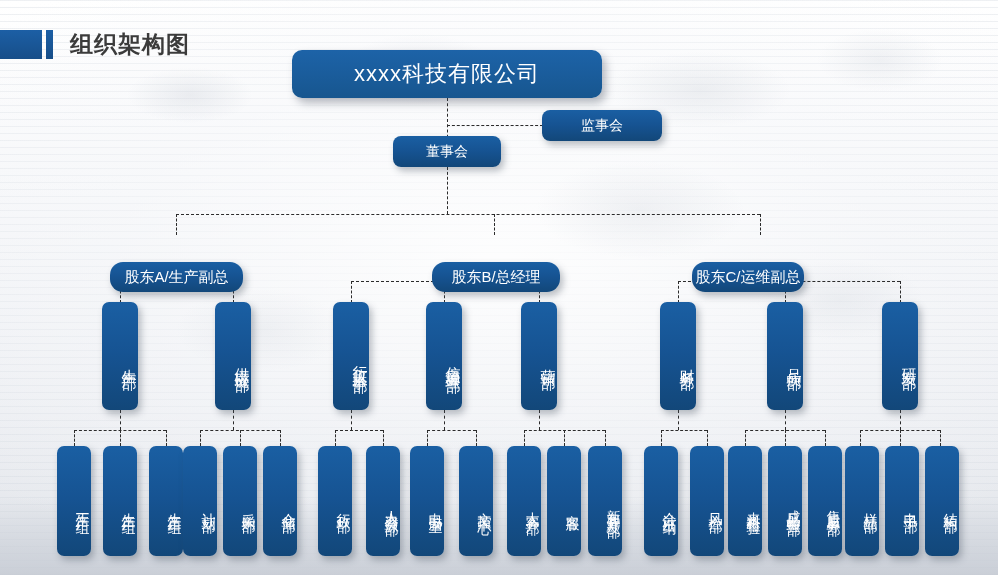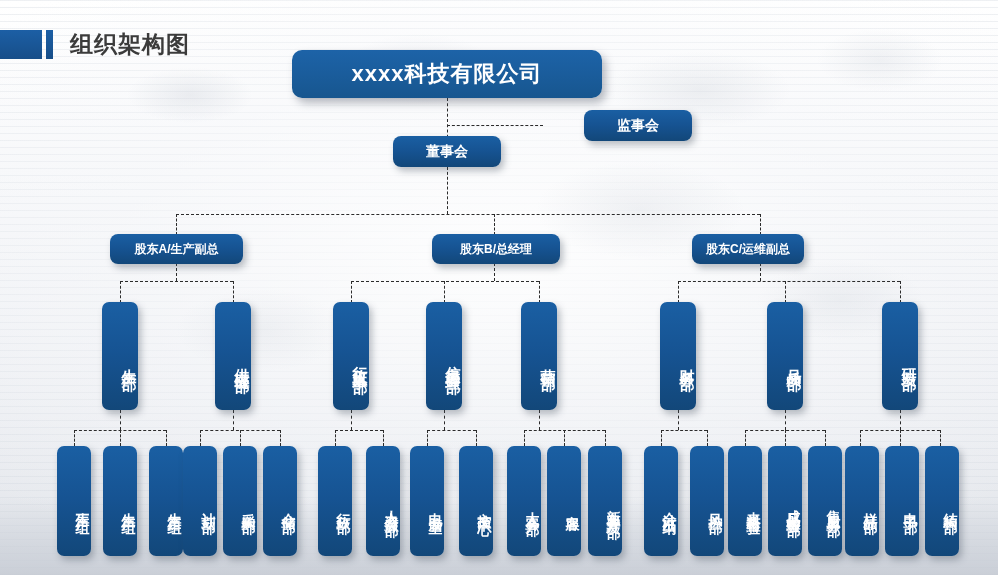--- a/index.html
+++ b/index.html
@@ -84,33 +84,33 @@
     position: absolute;
     box-sizing: border-box;
     background: linear-gradient(180deg, #1A5FA3 0%, #165392 48%, #124779 100%);
     color: #ffffff;
     border-radius: 7px;
     box-shadow: 3px 4px 7px rgba(60,70,85,0.34);
     display: flex;
     align-items: center;
     justify-content: center;
     text-align: center;
-    font-weight: bold;
+    font-weight: normal;
     z-index: 5;
     line-height: 1.18;
   }
   .node.root {
     border-radius: 10px;
     font-size: 22px;
     letter-spacing: 1px;
     background: linear-gradient(180deg, #1D63A8 0%, #17568F 100%);
     box-shadow: 4px 5px 9px rgba(60,70,85,0.36);
   }
   .node.lvl2 { font-size: 14px; border-radius: 8px; }
-  .node.lvl3 { font-size: 12px; border-radius: 8px; }
+  .node.lvl3 { font-size: 15px; border-radius: 13px; margin-top: 28px; }
   .node.dept, .node.sub {
     writing-mode: vertical-rl;
     text-orientation: upright;
     letter-spacing: 3px;
     align-items: flex-start;
     padding-top: 11px;
   }
   .node.dept { font-size: 15px; }
   .node.sub  { font-size: 14px; }
 
@@ -210,21 +210,21 @@
   <div class="ln v" style="left:825px; top:430px; height:16px;"></div>
 
   <div class="ln v" style="left:900px; top:410px; height:20px;"></div>
   <div class="ln h" style="left:860px; top:430px; width:80px;"></div>
   <div class="ln v" style="left:860px; top:430px; height:16px;"></div>
   <div class="ln v" style="left:900px; top:430px; height:16px;"></div>
   <div class="ln v" style="left:940px; top:430px; height:16px;"></div>
 
   <div class="node root" style="left:292px; top:50px; width:310px; height:48px;">xxxx科技有限公司</div>
 
-  <div class="node lvl2" style="left:542px; top:110px; width:108px; height:31px;margin-left:42px;">监事会</div>
+  <div class="node lvl2" style="left:542px; top:110px; width:120px; height:31px;">监事会</div>
 
   <div class="node lvl2" style="left:393px; top:136px; width:108px; height:31px;">董事会</div>
 
   <div class="node lvl3" style="left:110px; top:234px; width:133px; height:30px;">股东A/生产副总</div>
   <div class="node lvl3" style="left:432px; top:234px; width:128px; height:30px;">股东B/总经理</div>
   <div class="node lvl3" style="left:692px; top:234px; width:112px; height:30px;">股东C/运维副总</div>
 
   <div class="node dept" style="left:102px; top:302px; width:36px; height:108px;">生产部</div>
   <div class="node dept" style="left:215px; top:302px; width:36px; height:108px;">供应链部</div>
   <div class="node dept" style="left:333px; top:302px; width:36px; height:108px;">行政人事部</div>

